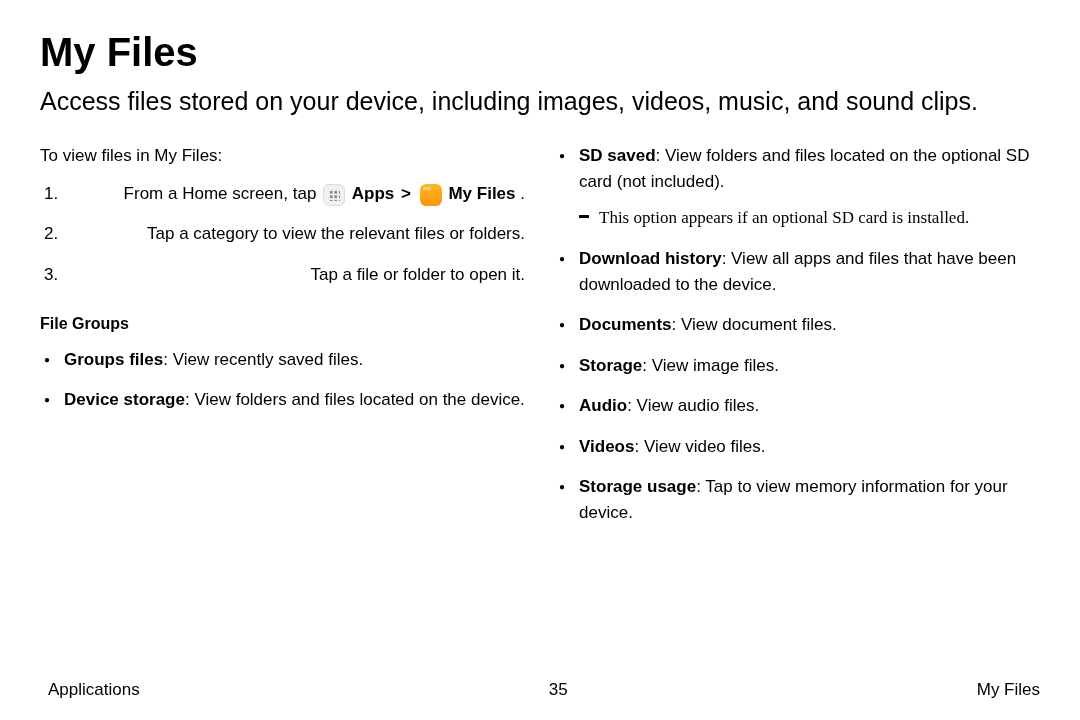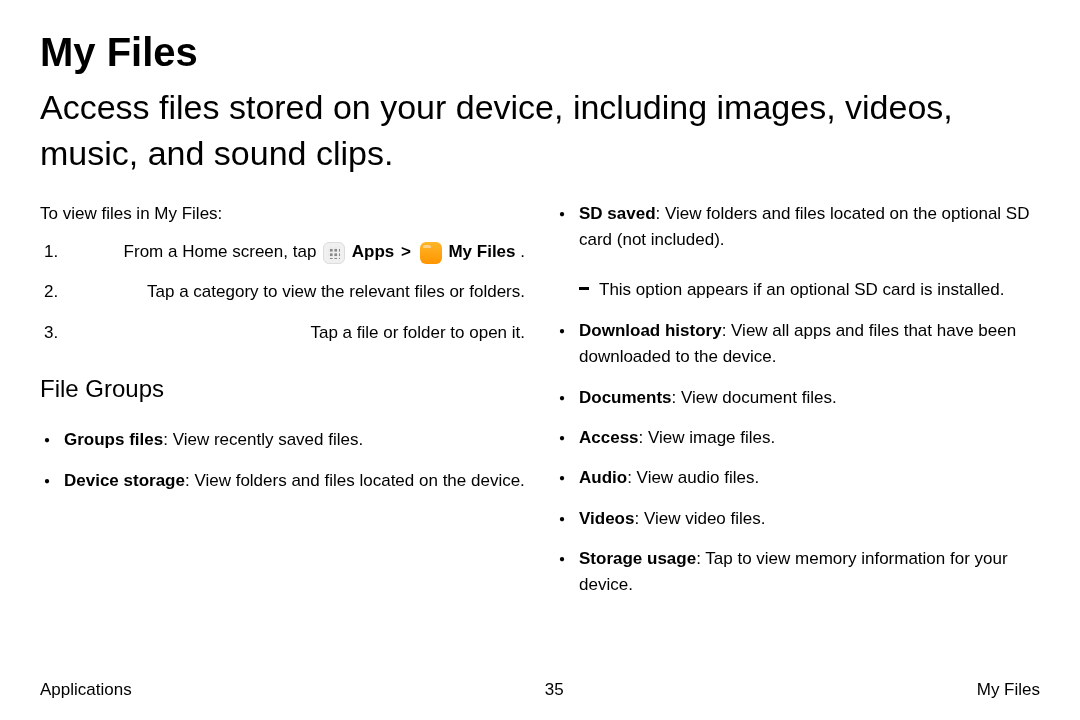--- a/index.html
+++ b/index.html
@@ -10,21 +10,21 @@
   padding: 30px 40px 20px 40px;
   color: #000;
   position: relative;
 }
 .page-title {
   font-size: 40px;
   font-weight: 900;
   margin-bottom: 10px;
 }
 .intro {
-  font-size: 34px;
+  font-size: 25px;
   font-weight: 400;
   line-height: 1.35;
   margin-bottom: 24px;
 }
 .columns {
   display: flex;
   gap: 30px;
 }
 .col {
   flex: 1;
@@ -45,23 +45,23 @@
   padding-left: 28px;
   margin-bottom: 14px;
   text-align: right;
 }
 ol.steps > li::before {
   content: counter(step) ".";
   position: absolute;
   left: 4px;
 }
 .subheading {
-  font-size: 24px;
-  font-weight: normal;
-  margin-bottom: 20px;
+  font-size: 16px;
+  font-weight: bold;
+  margin-bottom: 10px;
 }
 .group-intro {
   margin-bottom: 14px;
 }
 ul.bullets {
   list-style: none;
 }
 ul.bullets > li {
   position: relative;
   padding-left: 24px;
@@ -69,21 +69,22 @@
 }
 ul.bullets > li::before {
   content: "●";
   position: absolute;
   left: 4px;
   font-size: 10px;
   top: 5px;
 }
 ul.dash {
   list-style: none;
-  margin-top: 24px;
+  margin-top: 10px;
+  font-family: Liberation Serif, serif;
 }
 ul.dash > li {
   position: relative;
   padding-left: 20px;
 }
 ul.dash > li::before {
   content: "";
   position: absolute;
   left: 0;
   top: 10px;
@@ -129,21 +130,21 @@
   background: #ffd089;
   border-radius: 2px 2px 0 0;
 }
 .chevron {
   font-weight: bold;
   margin: 0 2px;
 }
 .footer {
   position: absolute;
   bottom: 20px;
-  left: 40px;
+  left: 48px;
   right: 40px;
   display: flex;
   justify-content: space-between;
   font-size: 17px;
 }
 </style>
 </head>
 <body>
 
 <h1 class="page-title">My Files</h1>
@@ -185,21 +186,21 @@
           <li>This option appears if an optional SD card is installed.</li>
         </ul>
       </li>
       <li>
         <span class="b">Download history</span><span>: View all apps and files that have been downloaded to the device.</span>
       </li>
       <li>
         <span class="b">Documents</span><span>: View document files.</span>
       </li>
       <li>
-        <span class="b">Access</span><span>: View image files.</span>
+        <span class="b">Storage</span><span>: View image files.</span>
       </li>
       <li>
         <span class="b">Audio</span><span>: View audio files.</span>
       </li>
       <li>
         <span class="b">Videos</span><span>: View video files.</span>
       </li>
       <li>
         <span class="b">Storage usage</span><span>: Tap to view memory information for your device.</span>
       </li>

